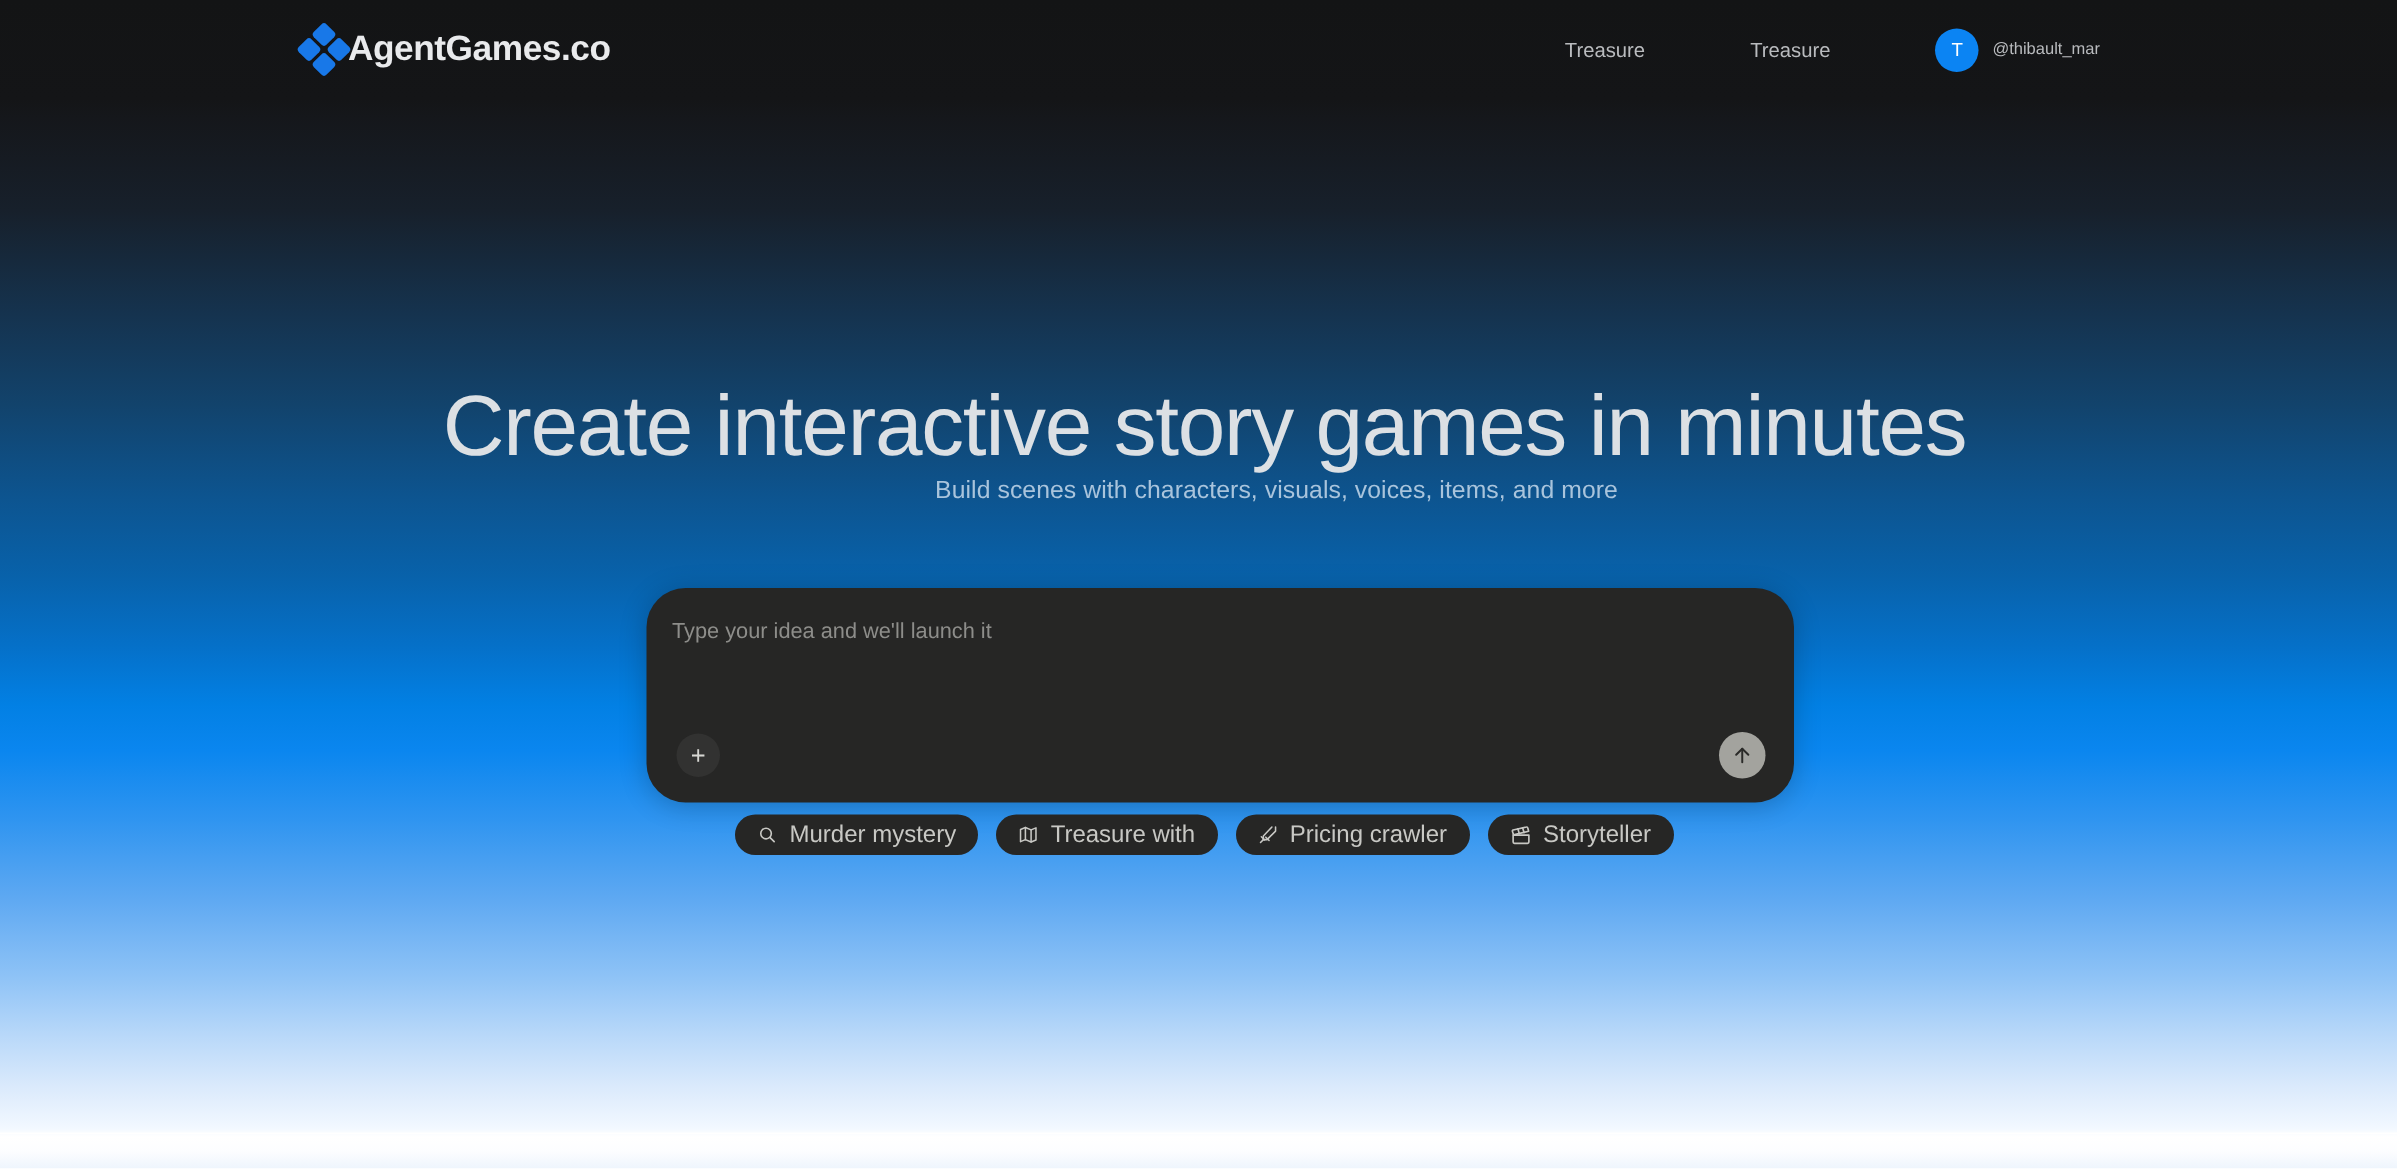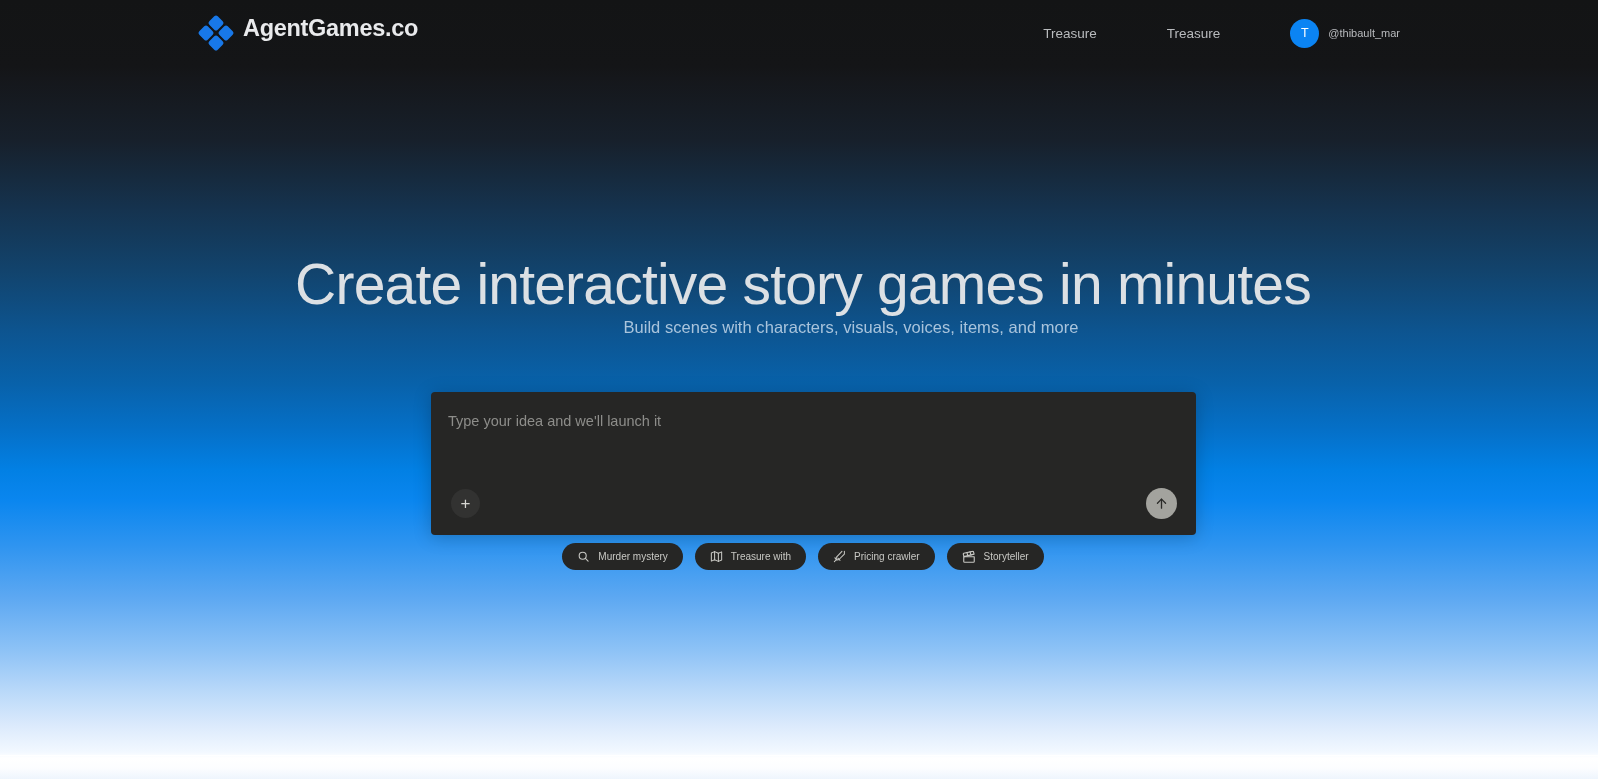--- a/index.html
+++ b/index.html
@@ -42,21 +42,21 @@
   
   #header {
     position:absolute; top:0; left:0;
     width:1598px; height:66px;
     display:flex; align-items:center;
     z-index:30;
   }
 
   .brand {
     position:absolute; left:200px; top:17px;
-    display:flex; gap:11px;
+    display:flex; align-items:center; 
     cursor:pointer;
   }
   .brand-mark { width:32px; height:32px; position:relative; }
   .brand-mark span {
     position:absolute; width:12px; height:12px;
     background:#1878e8; border-radius:2.5px;
     transform:rotate(45deg);
   }
   .brand-mark .d-top   { left:10px; top:0px; }
   .brand-mark .d-left  { left:0px;  top:10px; }
@@ -123,21 +123,21 @@
     letter-spacing:0.05px;
     margin-left:48px;
   }
 
   
   .composer {
     position:absolute;
     left:427px; top:392px;
     width:765px; height:143px;
     background:#262625;
-    border-radius:4px;
+    border-radius:26px;
     box-shadow:0 2px 18px rgba(0,0,0,0.22);
   }
   .composer-placeholder {
     position:absolute; left:17px; top:21px;
     color:#8d8d8a;
     font-size:14.5px;
     user-select:none;
     cursor:text;
   }
   .composer-input-area {
@@ -173,21 +173,21 @@
     gap:12px;
   }
   .chip {
     display:flex; align-items:center; gap:8px;
     height:27px;
     padding:12px 15px;
     background:#262625;
     border:none;
     border-radius:14px;
     color:#c8c8c4;
-    font-size:10px;
+    font-size:16px;
     white-space:nowrap;
     cursor:pointer;
     font-family:"Liberation Sans", sans-serif;
   }
   .chip svg { display:block; flex:none; }
   .chip-label { line-height:1; }
 
   
   .bottom-seam {
     position:absolute; left:0; top:755px;

